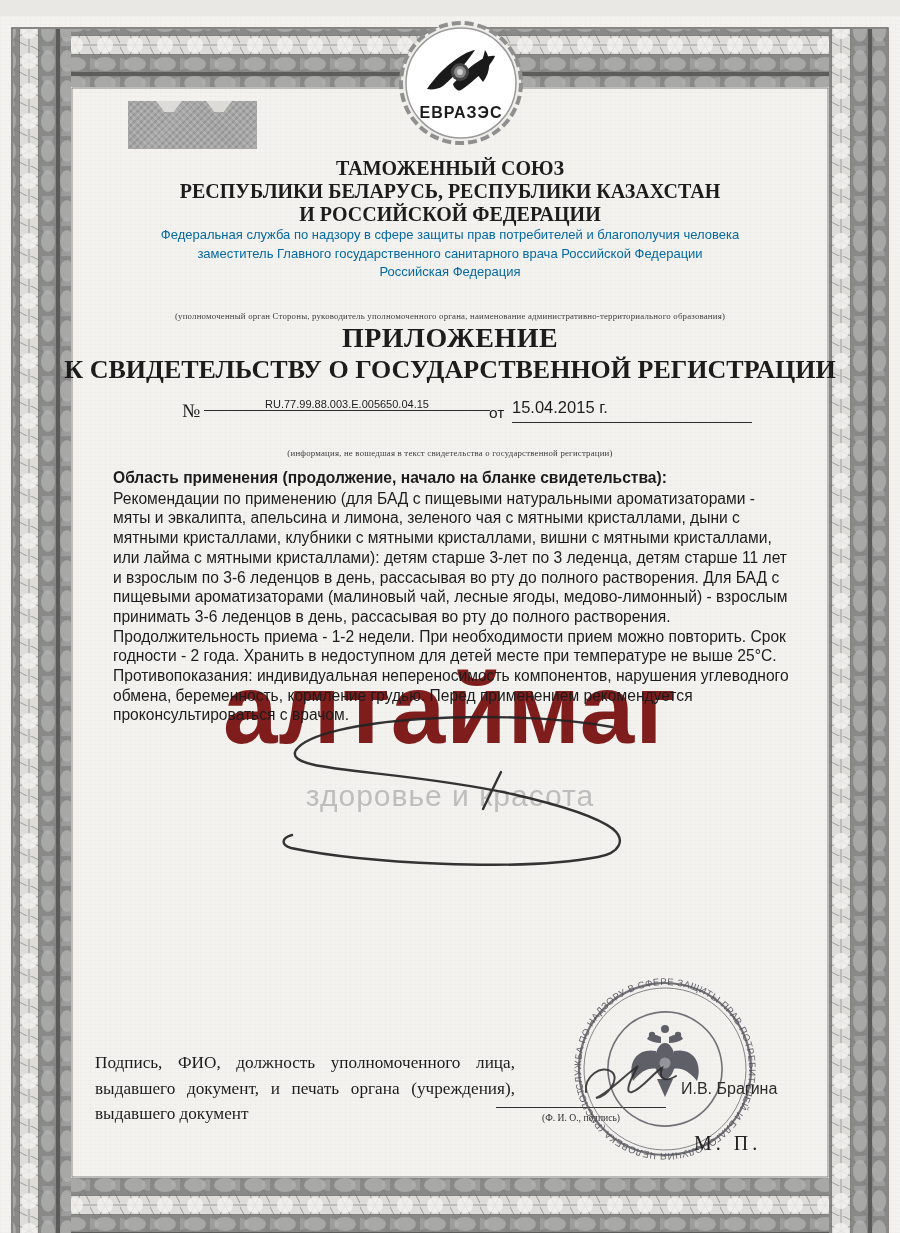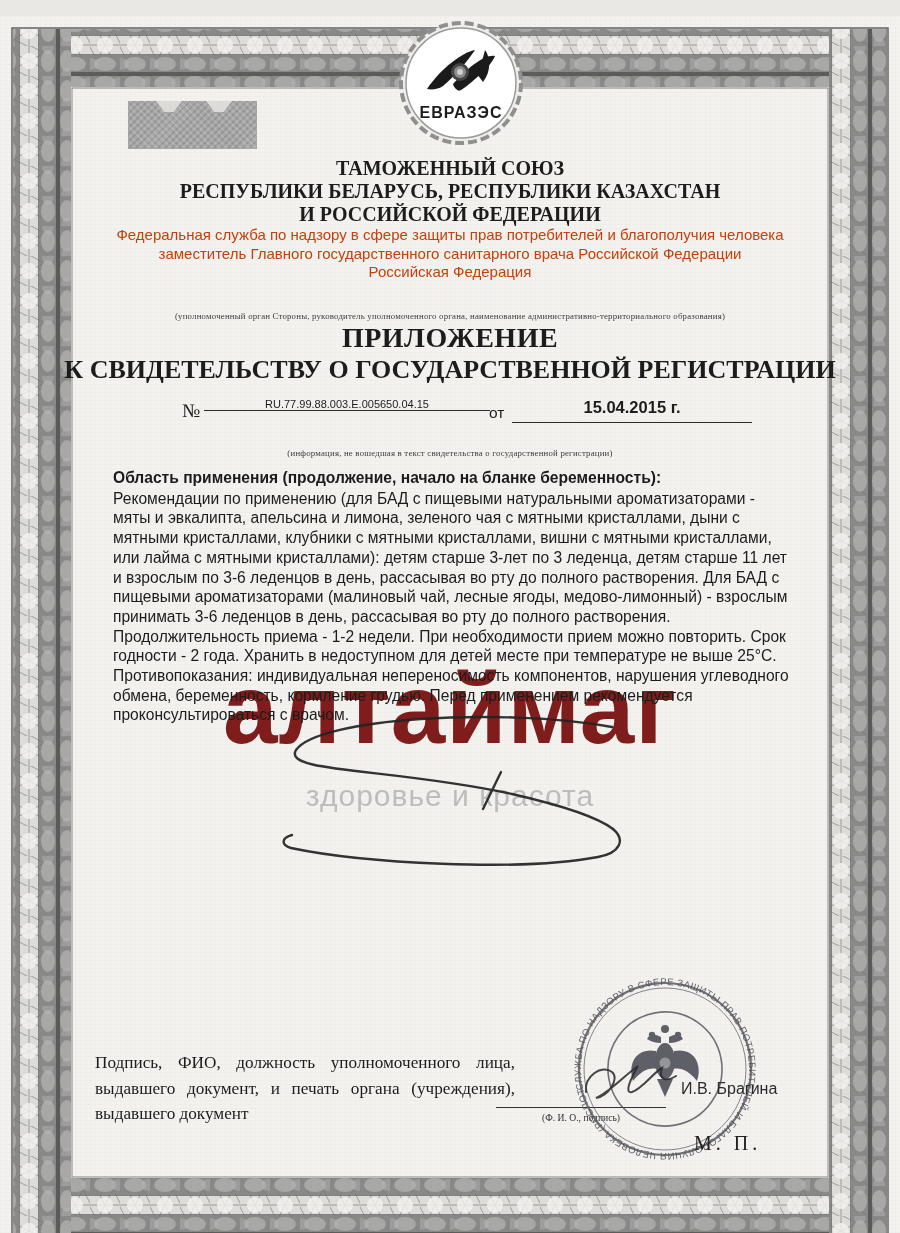--- a/index.html
+++ b/index.html
@@ -20,36 +20,36 @@
           background:
             repeating-linear-gradient(45deg,rgba(255,255,255,.14) 0 2px,transparent 2px 5px),
             repeating-linear-gradient(-45deg,rgba(0,0,0,.10) 0 2px,transparent 2px 5px),
             #a7a7a7;}
   .redact .notch{position:absolute;top:0;width:26px;height:11px;background:#dcdbd8;
           clip-path:polygon(0 0,100% 0,68% 100%,32% 100%);}
   .notch.n1{left:28px;} .notch.n2{left:78px;}
   
   .header{position:absolute;left:80px;top:141px;width:740px;text-align:center;z-index:4;}
   .h-serif{font-family:"Liberation Serif",serif;font-weight:bold;font-size:20px;line-height:23px;}
-  .h-sans{font-size:15px;line-height:18.6px;color:#c2410c;}
+  .h-sans{font-size:13px;line-height:18.6px;color:#0369a1;}
   .caption-sm{font-family:"Liberation Serif",serif;font-size:8.8px;color:#3c3c3c;letter-spacing:.2px;}
   .header .caption-sm{margin-top:29px;}
   
   .doc-title{position:absolute;left:60px;top:306px;width:780px;text-align:center;z-index:4;
              font-family:"Liberation Serif",serif;font-weight:bold;}
   .doc-title .t1{font-size:28px;line-height:32px;letter-spacing:.5px;}
   .doc-title .t2{font-size:26px;line-height:32px;}
   
   .reg{z-index:4;}
   .reg-no{left:182px;top:384px;font-family:"Liberation Serif",serif;font-size:19px;}
   .reg-num{left:204px;top:382px;width:286px;text-align:center;font-size:11px;
            border-bottom:1.5px solid #2b2b2b;}
   .reg-ot{left:489px;top:388px;font-size:15.5px;}
-  .reg-date{left:512px;top:382px;width:240px;text-align:center;font-size:16.5px;
-           border-bottom:1.5px solid #2b2b2b;padding-bottom:5px;font-weight:bold;}
+  .reg-date{left:512px;top:382px;width:240px;font-size:16.5px;
+           border-bottom:1.5px solid #2b2b2b;padding-bottom:5px;}
   .reg-caption{left:0;top:432px;width:900px;text-align:center;z-index:4;}
   
   .body-text{position:absolute;left:113px;top:452px;width:682px;z-index:4;}
   .body-text p{margin:0;font-size:15.6px;line-height:19.7px;}
   .body-text .lead{font-weight:bold;margin-bottom:1px;}
   
   .wm-brand{left:0;top:637px;width:900px;text-align:center;z-index:2;
             font-size:98px;font-weight:bold;color:#7f1d1d;letter-spacing:1px;}
   .wm-tag{left:0;top:763px;width:900px;text-align:center;z-index:2;
           font-size:30px;color:#bdbdbd;letter-spacing:1px;}
@@ -148,21 +148,21 @@
     <div class="t2">К СВИДЕТЕЛЬСТВУ О ГОСУДАРСТВЕННОЙ РЕГИСТРАЦИИ</div>
   </div>
 
   <div class="abs reg reg-no">№</div>
   <div class="abs reg reg-num">RU.77.99.88.003.Е.005650.04.15</div>
   <div class="abs reg reg-ot">от</div>
   <div class="abs reg reg-date">15.04.2015 г.</div>
   <div class="abs caption-sm reg-caption">(информация, не вошедшая в текст свидетельства о государственной регистрации)</div>
 
   <div class="body-text">
-    <p class="lead">Область применения (продолжение, начало на бланке беременность):</p>
+    <p class="lead">Область применения (продолжение, начало на бланке свидетельства):</p>
     <p>Рекомендации по применению (для БАД с пищевыми натуральными ароматизаторами - мяты и эвкалипта, апельсина и лимона, зеленого чая с мятными кристаллами, дыни с мятными кристаллами, клубники с мятными кристаллами, вишни с мятными кристаллами, или лайма с мятными кристаллами): детям старше 3-лет по 3 леденца, детям старше 11 лет и взрослым по 3-6 леденцов в день, рассасывая во рту до полного растворения. Для БАД с пищевыми ароматизаторами (малиновый чай, лесные ягоды, медово-лимонный) - взрослым принимать 3-6 леденцов в день, рассасывая во рту до полного растворения. Продолжительность приема - 1-2 недели. При необходимости прием можно повторить. Срок годности - 2 года. Хранить в недоступном для детей месте при температуре не выше 25°С. Противопоказания: индивидуальная непереносимость компонентов, нарушения углеводного обмена, беременность, кормление грудью. Перед применением рекомендуется проконсультироваться с врачом.</p>
   </div>
 
   <div class="abs wm-brand">алтаймаг</div>
   <div class="abs wm-tag">здоровье и красота</div>
 
   <svg id="signature" width="900" height="1233" aria-hidden="true">
     <g fill="none" stroke="#232323" stroke-width="2.4" stroke-linecap="round" opacity="0.92">
       <path d="M612 711 C500 691 318 702 296 734 C282 757 392 752 512 778 C560 789 596 800 613 813"></path>
       <path d="M613 813 C626 824 620 837 598 841 C520 856 362 847 291 832 C281 829 281 822 292 819"></path>

